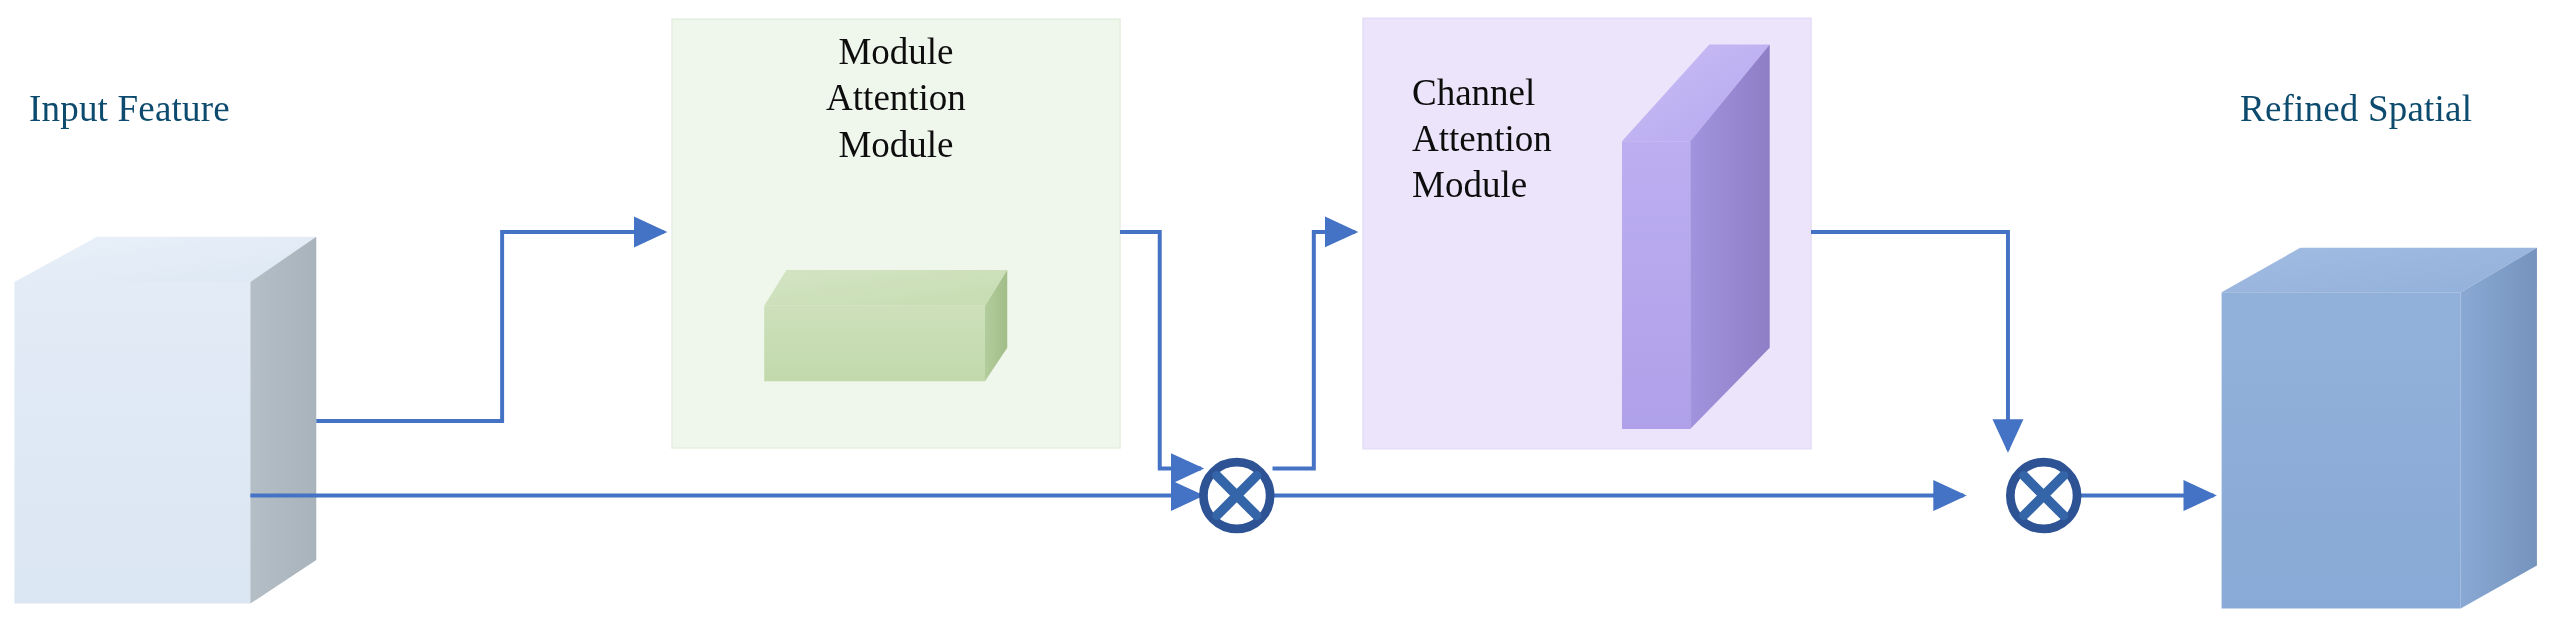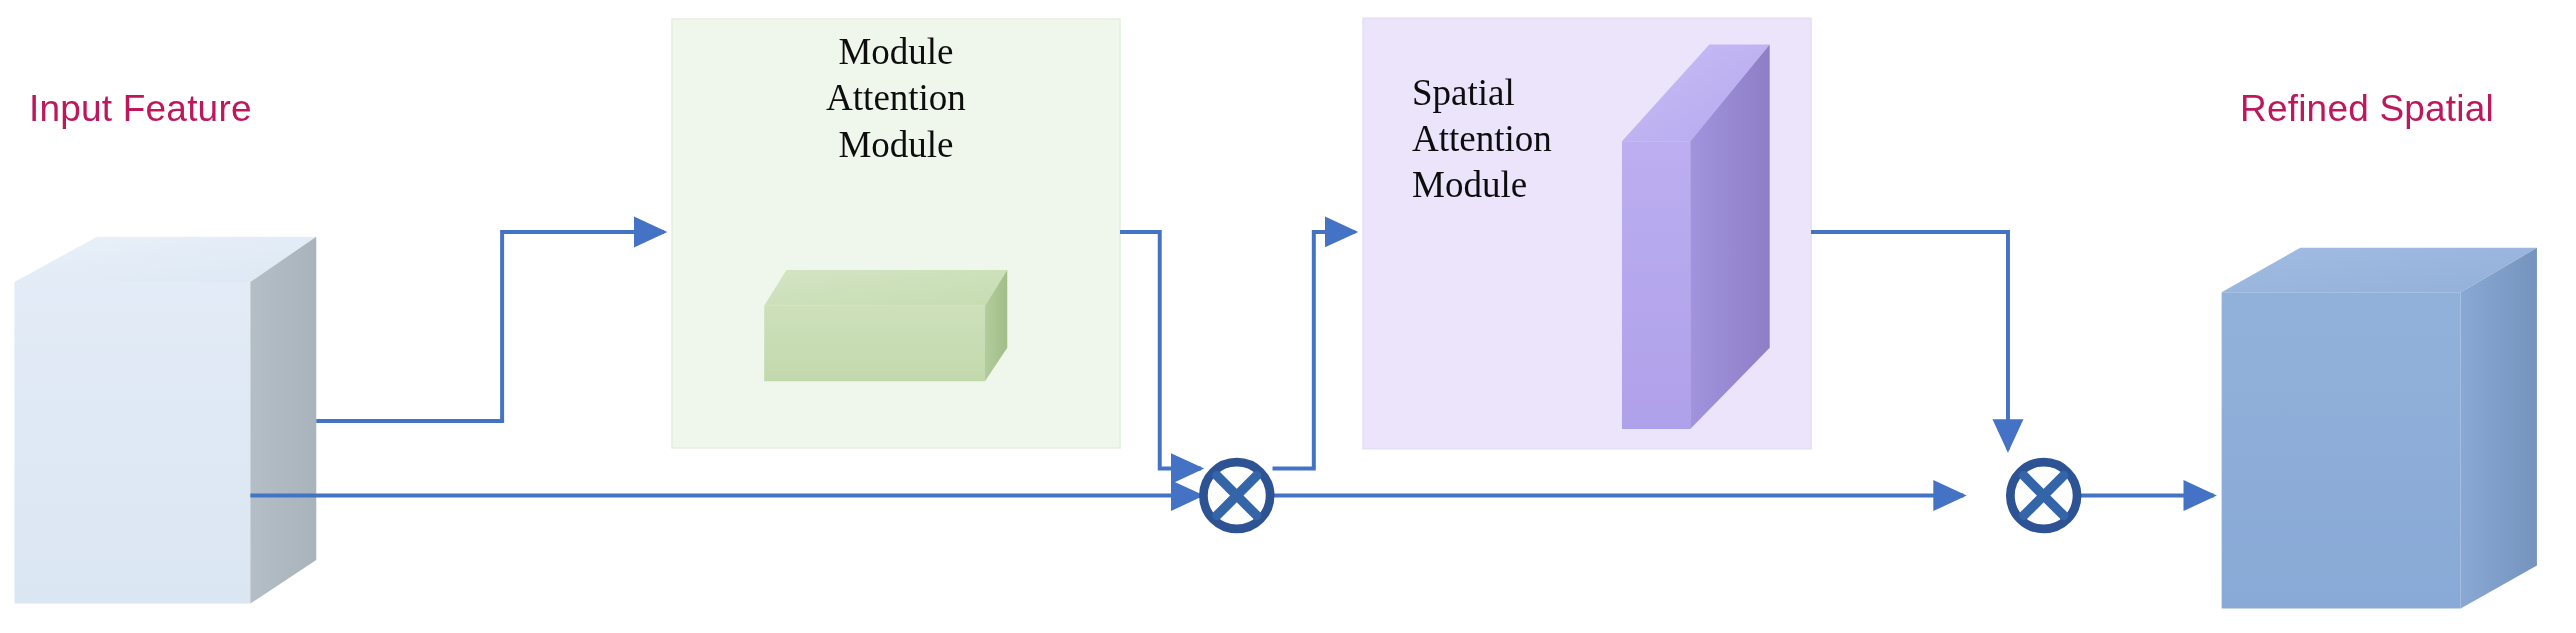--- a/index.html
+++ b/index.html
@@ -19,22 +19,22 @@
   }
   #diagram-svg {
     position: absolute;
     left: 0;
     top: 0;
     width: 2576px;
     height: 633px;
   }
   .label-text {
     position: absolute;
-    color: #be185d;
-    font-family: Liberation Sans, sans-serif;
+    color: #0c4a6e;
+    font-family: Liberation Serif, serif;
     font-size: 37px;
     line-height: 46px;
     white-space: nowrap;
     letter-spacing: 0.2px;
   }
   .module-title {
     position: absolute;
     color: #0d0d0d;
     font-family: "Liberation Serif", "DejaVu Serif", serif;
     font-size: 37px;
@@ -165,20 +165,20 @@
       <line x1="2598" y1="599" x2="2548" y2="649" stroke="#3465a8" stroke-width="12" stroke-linecap="round"></line>
     </g>
   </svg>
 
   <div class="label-text" style="left:29px; top:86px;">Input Feature</div>
 
   <div class="module-title cam-title" style="left:672px; top:29px; width:448px; text-align:center;">Module</div>
   <div class="module-title cam-title" style="left:672px; top:75px; width:448px; text-align:center;">Attention</div>
   <div class="module-title cam-title" style="left:672px; top:122px; width:448px; text-align:center;">Module</div>
 
-  <div class="module-title sam-title" style="left:1412px; top:70px;">Spatial</div>
+  <div class="module-title sam-title" style="left:1412px; top:70px;">Channel</div>
   <div class="module-title sam-title" style="left:1412px; top:116px;">Attention</div>
   <div class="module-title sam-title" style="left:1412px; top:162px;">Module</div>
 
   <div class="label-text" style="left:2240px; top:86px;">Refined Spatial</div>
 
 </div>
 
 
 </body></html>

